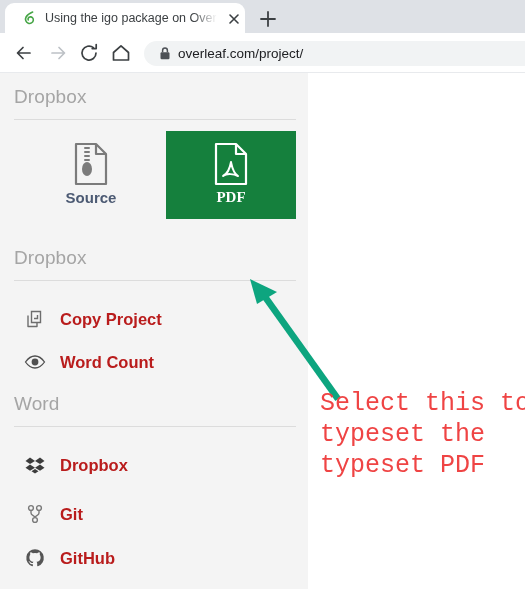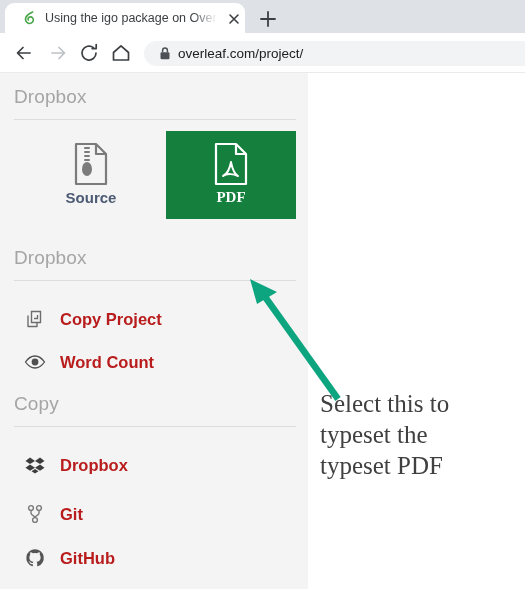--- a/index.html
+++ b/index.html
@@ -225,22 +225,22 @@
     left: 230px; top: 190px;
     width: 130px; height: 150px;
     pointer-events: none;
   }
   .annot-text {
     position: absolute;
     left: 320px; top: 315px;
     width: 205px;
     font-size: 25px;
     line-height: 31px;
-    color: #404040;
-    font-family: Liberation Serif, serif;
+    color: #ef4444;
+    font-family: Liberation Mono, monospace;
   }
   .annot-line { white-space: nowrap; }
 </style>
 </head>
 <body>
 
 <div id="screen">
 
   <div class="chrome-tabstrip">
     <div class="tab">
@@ -346,21 +346,21 @@
       <div class="menu-item mi-count">
         <span class="menu-item-icon">
           <svg width="22" height="20" viewBox="0 0 22 20">
             <path d="M1.5 10 C5 5 8.5 4 11 4 C13.5 4 17 5 20.5 10 C17 15 13.5 16 11 16 C8.5 16 5 15 1.5 10 Z" fill="none" stroke="#4f4f4f" stroke-width="1.3"></path>
             <circle cx="11" cy="10" r="3.4" fill="#4f4f4f"></circle>
           </svg>
         </span>
         <span class="menu-item-label">Word Count</span>
       </div>
 
-      <div class="section-title sy-title">Copy</div>
+      <div class="section-title sy-title">Word</div>
       <div class="section-rule sy-rule"></div>
 
       <div class="menu-item mi-dropbox">
         <span class="menu-item-icon">
           <svg width="22" height="20" viewBox="0 0 22 20">
             <path d="M6 2.5 L1.5 6 L6 9 L11 6 Z" fill="#3c3c3c"></path>
             <path d="M16 2.5 L20.5 6 L16 9 L11 6 Z" fill="#3c3c3c"></path>
             <path d="M6 9.5 L1.5 12.8 L6 15.8 L11 12.8 Z" fill="#3c3c3c"></path>
             <path d="M16 9.5 L20.5 12.8 L16 15.8 L11 12.8 Z" fill="#3c3c3c"></path>
             <path d="M11 14 L7.5 16.3 L11 18.4 L14.5 16.3 Z" fill="#3c3c3c"></path>

